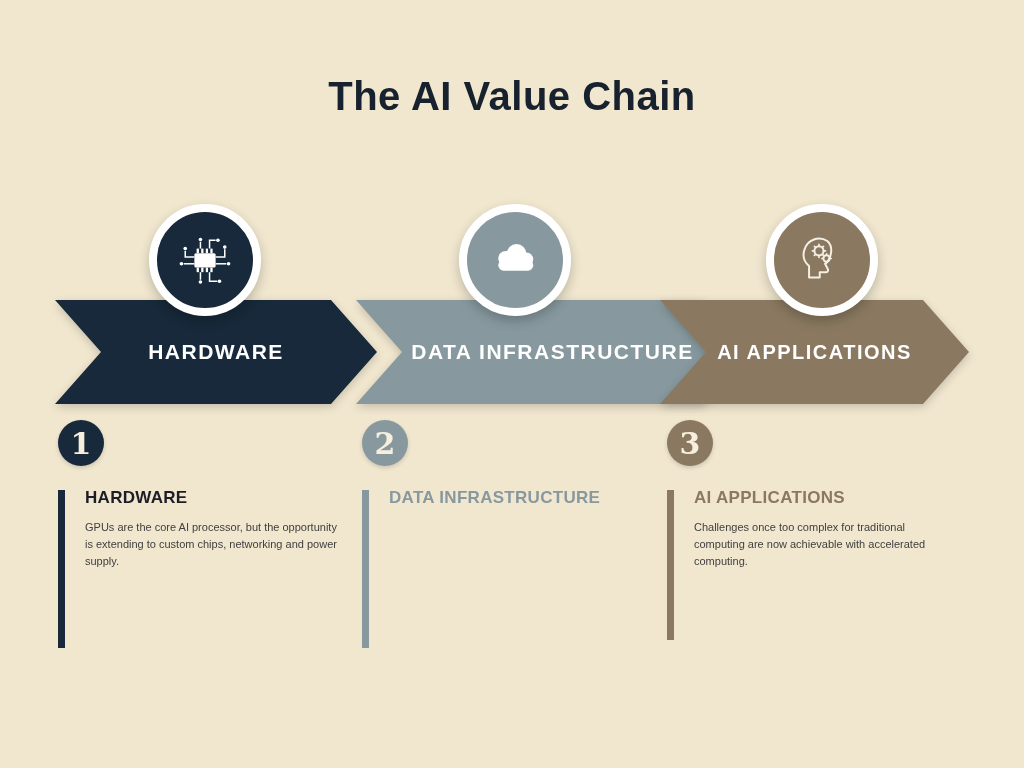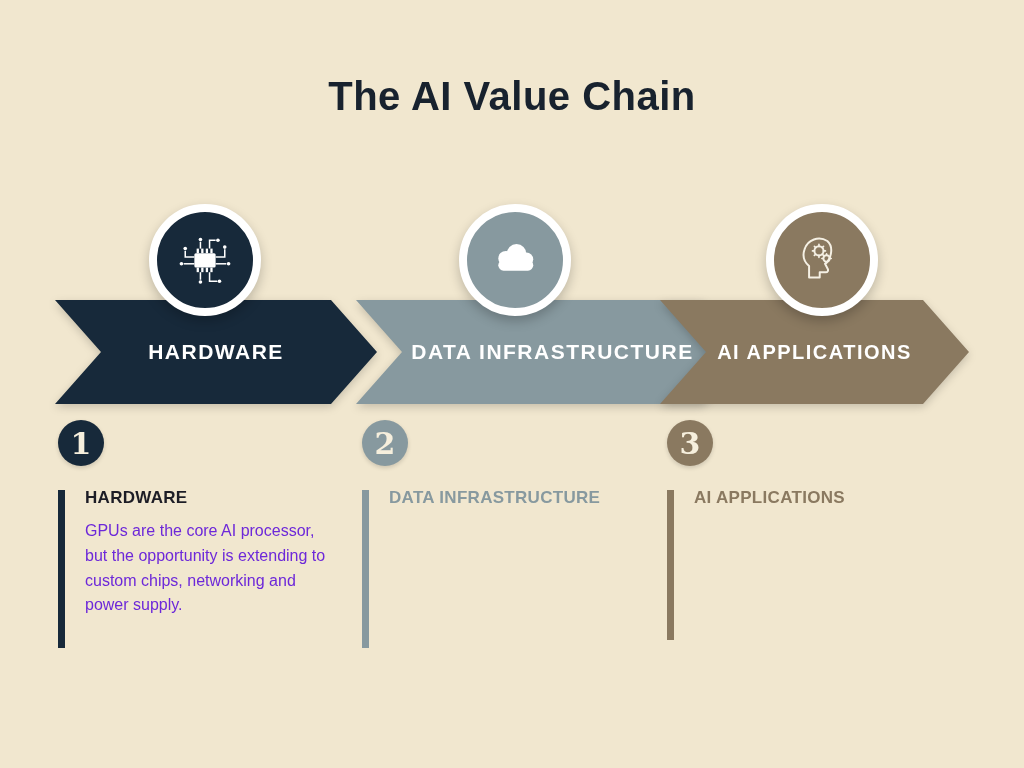--- a/index.html
+++ b/index.html
@@ -67,21 +67,21 @@
   .bar-2{left:362px;height:158px;background:#87999f;}
   .bar-3{left:667px;height:150px;background:#8a7960;}
   .col{position:absolute;top:488px;}
   .col-1{left:85px;width:252px;}
   .col-2{left:389px;width:264px;}
   .col-3{left:694px;width:252px;}
   .col-heading{font-size:17px;font-weight:800;letter-spacing:0.3px;margin-bottom:11px;}
   .h-1{color:#1d1d26;}
   .h-2{color:#87999f;}
   .h-3{color:#8a7960;}
-  .col-body{font-size:16px;line-height:1.55;color:#6d28d9;}
+  .col-body{font-size:11px;line-height:1.55;color:#404040;}
 </style>
 </head>
 <body>
 
 <div class="canvas">
 
   <div class="title">The AI Value Chain</div>
 
   <div class="icon-circle circle-1">
     <span>
@@ -190,15 +190,16 @@
 
   <div class="col col-1">
     <div class="col-heading h-1">HARDWARE</div>
     <div class="col-body">GPUs are the core AI processor, but the opportunity is extending to custom chips, networking and power supply.</div>
   </div>
   <div class="col col-2">
     <div class="col-heading h-2">DATA INFRASTRUCTURE</div>
   </div>
   <div class="col col-3">
     <div class="col-heading h-3">AI APPLICATIONS</div>
+    <div class="col-body">Challenges once too complex for traditional computing are now achievable with accelerated computing.</div>
   </div>
 
 </div>
 
 </body></html>

